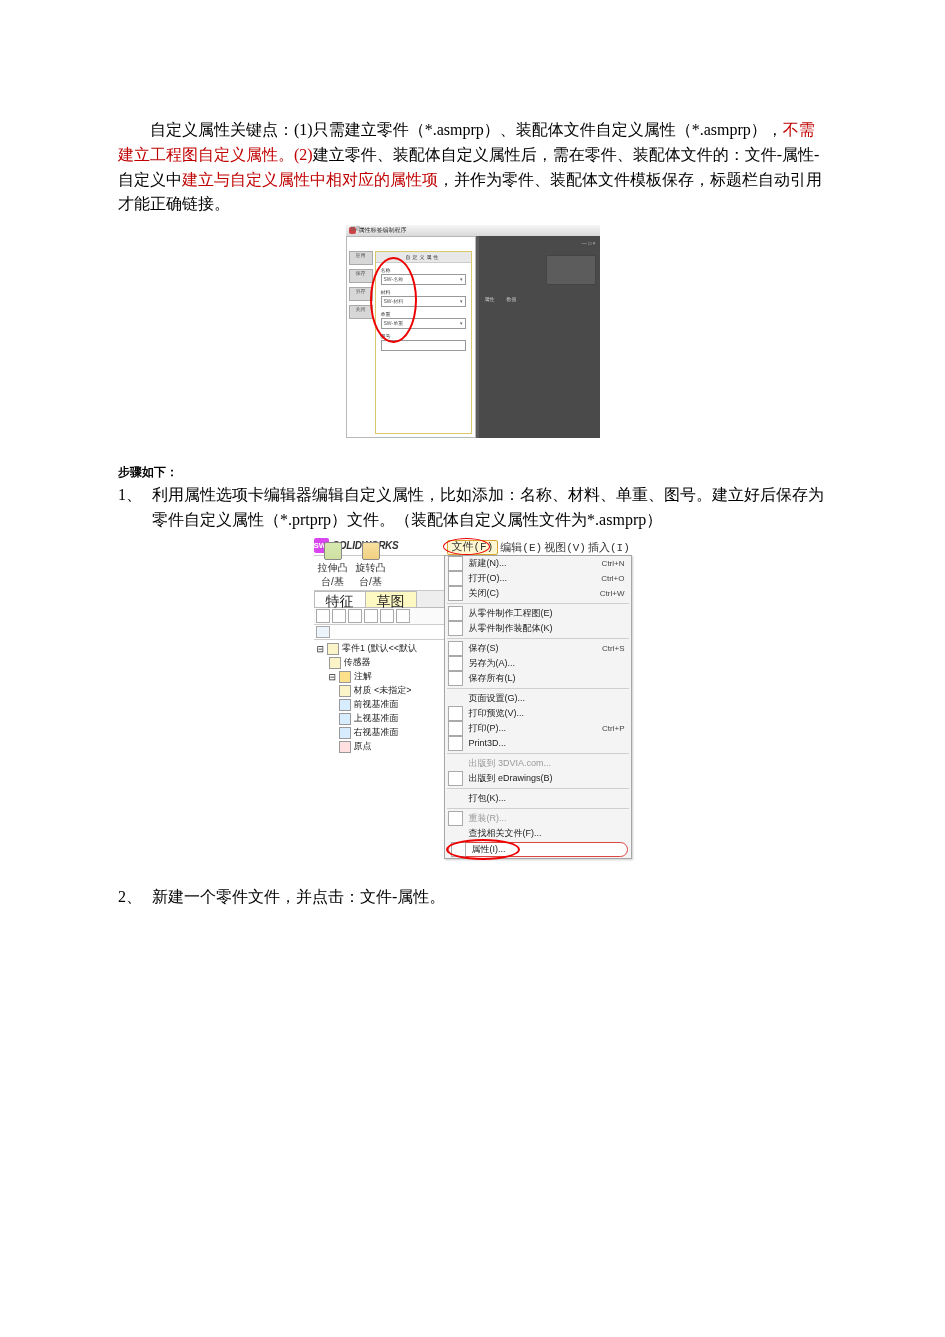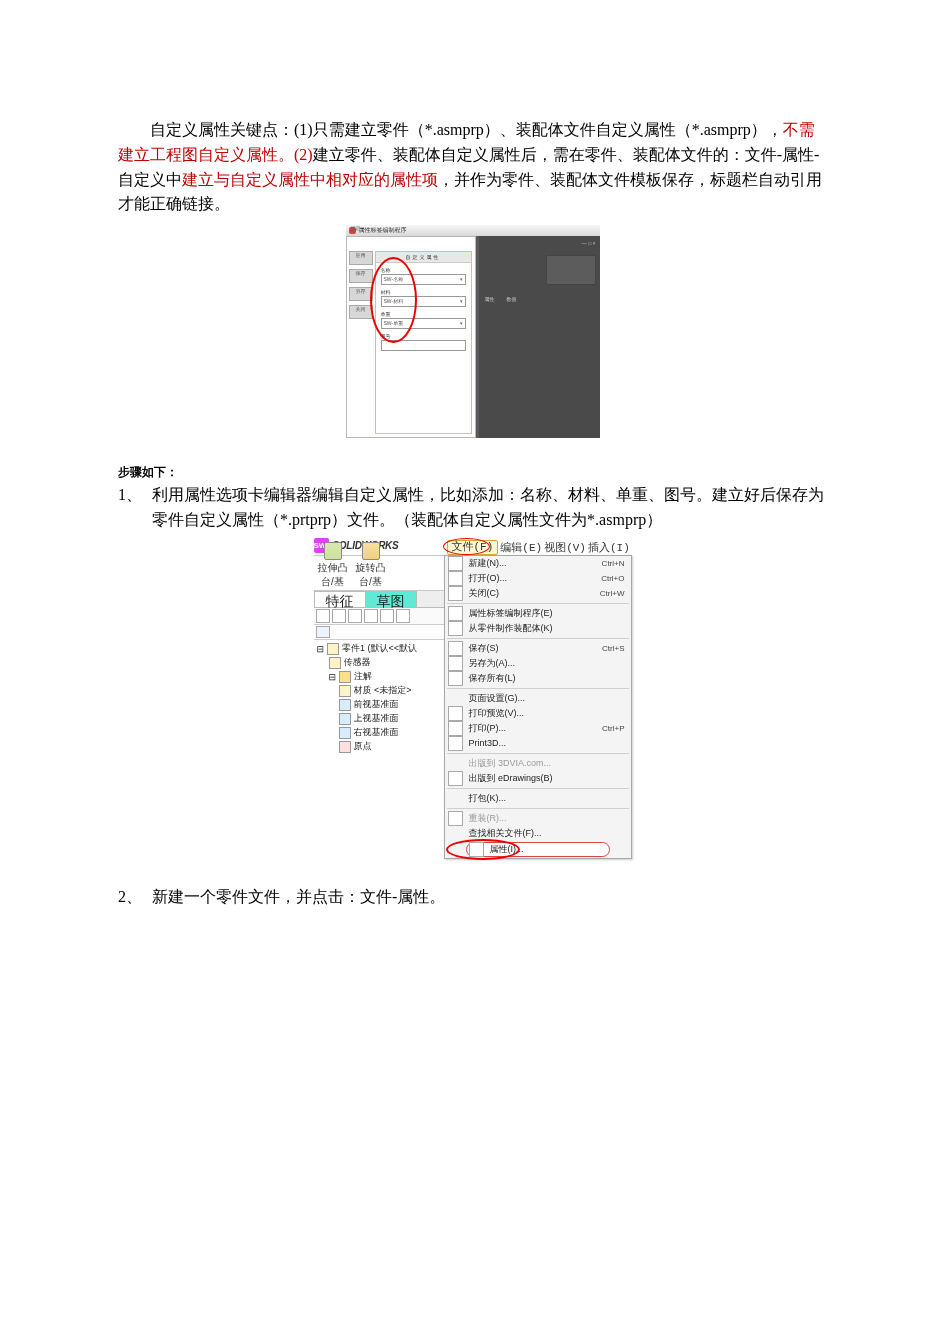--- a/index.html
+++ b/index.html
@@ -171,21 +171,21 @@
     width:16px;height:16px;margin:0 auto 1px;border:1px solid #888;border-radius:2px;
     background:linear-gradient(#f8e0a0,#f0d080);
   }
   .fig2 .tabbar {
     height:16px; display:flex; background:#eee; border-bottom:1px solid #bbb;
   }
   .fig2 .tabbar .tab {
     padding:1px 11px; background:#fff; border:1px solid #bbb; border-bottom:none;
     font-size:14px; margin-right:-1px;
   }
-  .fig2 .tabbar .tab.inact { background:#5eead4; }
+  .fig2 .tabbar .tab.inact { background:#fef9c3; }
   .fig2 .iconrow {
     height:16px; background:#fafafa; border-bottom:1px solid #ccc;
     display:flex; align-items:center; padding:0 2px; gap:2px;
   }
   .fig2 .iconrow .sq {
     width:12px;height:12px;border:1px solid #aaa;background:#fff;
   }
   .fig2 .navrow {
     height:14px; background:#fff; border-bottom:1px solid #ccc;
     display:flex; align-items:center; padding:0 2px; gap:2px;
@@ -227,21 +227,21 @@
   }
   .fig2 .menu .mitem .mic {
     width:13px;height:13px;background:#fff;border:1px solid #aaa;flex:none;
   }
   .fig2 .menu .mitem .mlabel { flex:1; white-space:nowrap; }
   .fig2 .menu .mitem .mkey { color:#444; font-size:8px; }
   .fig2 .menu .sep { height:1px; background:#cfcfcf; margin:2px 2px; }
   .fig2 .menu .mitem.dis { color:#9a9a9a;justify-content:flex-end; }
   .fig2 .menu .mitem.sel {
     background:#fff; border:1px solid #d44; border-radius:8px; height:13px;
-    margin:1px 21px; padding:0 5px 0 2px;
+    margin:1px 3px; padding:0 5px 0 2px;
   }
   .fig2 .redoval2 {
     position:absolute;
     left:132px; bottom:-1px; width:70px; height:17px;
     border:2px solid #e00; border-radius:50%;
     pointer-events:none;
   }
   .fig2 .redoval3 {
     position:absolute;
     top:1px; left:129px; width:45px; height:15px;
@@ -415,21 +415,21 @@
                 <div class="mkey">Ctrl+O</div>
               </div>
               <div class="mitem">
                 <div class="mic"></div>
                 <div class="mlabel">关闭(C)</div>
                 <div class="mkey">Ctrl+W</div>
               </div>
               <div class="sep"></div>
               <div class="mitem">
                 <div class="mic"></div>
-                <div class="mlabel">属性标签编制程序(E)</div>
+                <div class="mlabel">从零件制作工程图(E)</div>
               </div>
               <div class="mitem">
                 <div class="mic"></div>
                 <div class="mlabel">从零件制作装配体(K)</div>
               </div>
               <div class="sep"></div>
               <div class="mitem">
                 <div class="mic"></div>
                 <div class="mlabel">保存(S)</div>
                 <div class="mkey">Ctrl+S</div>

